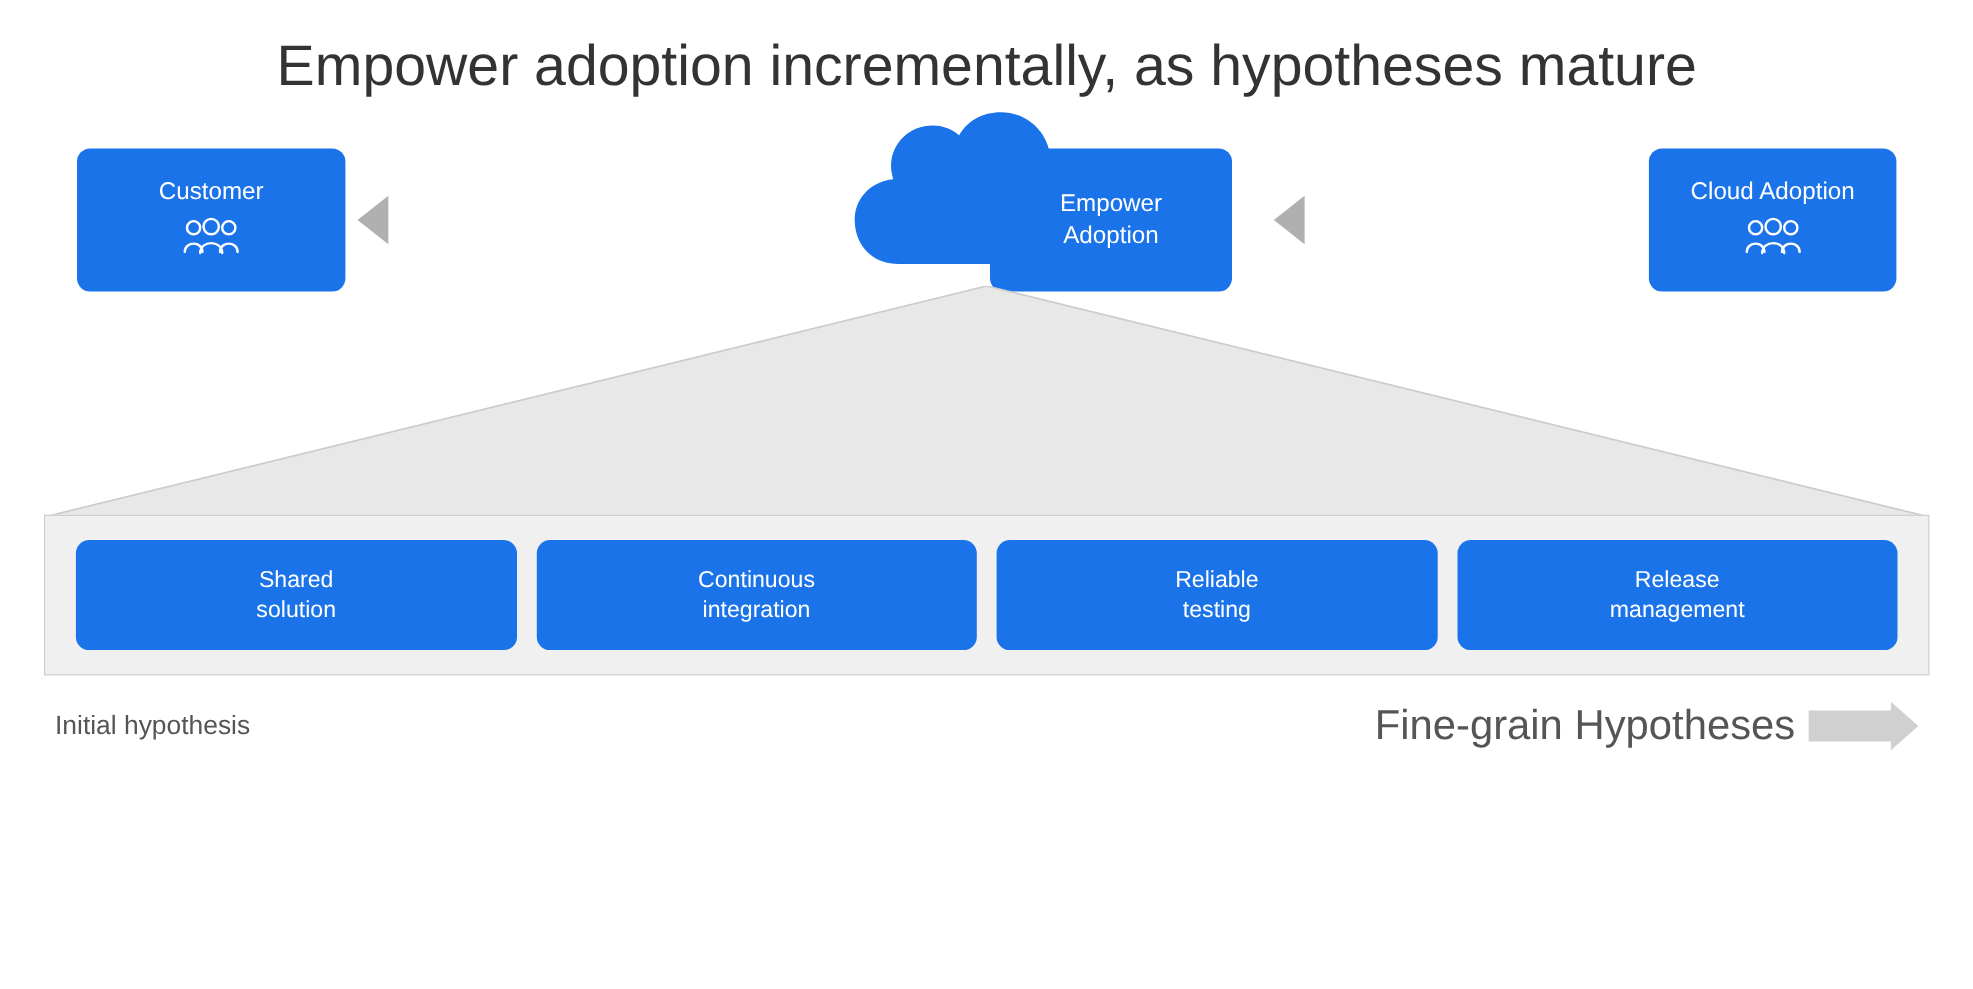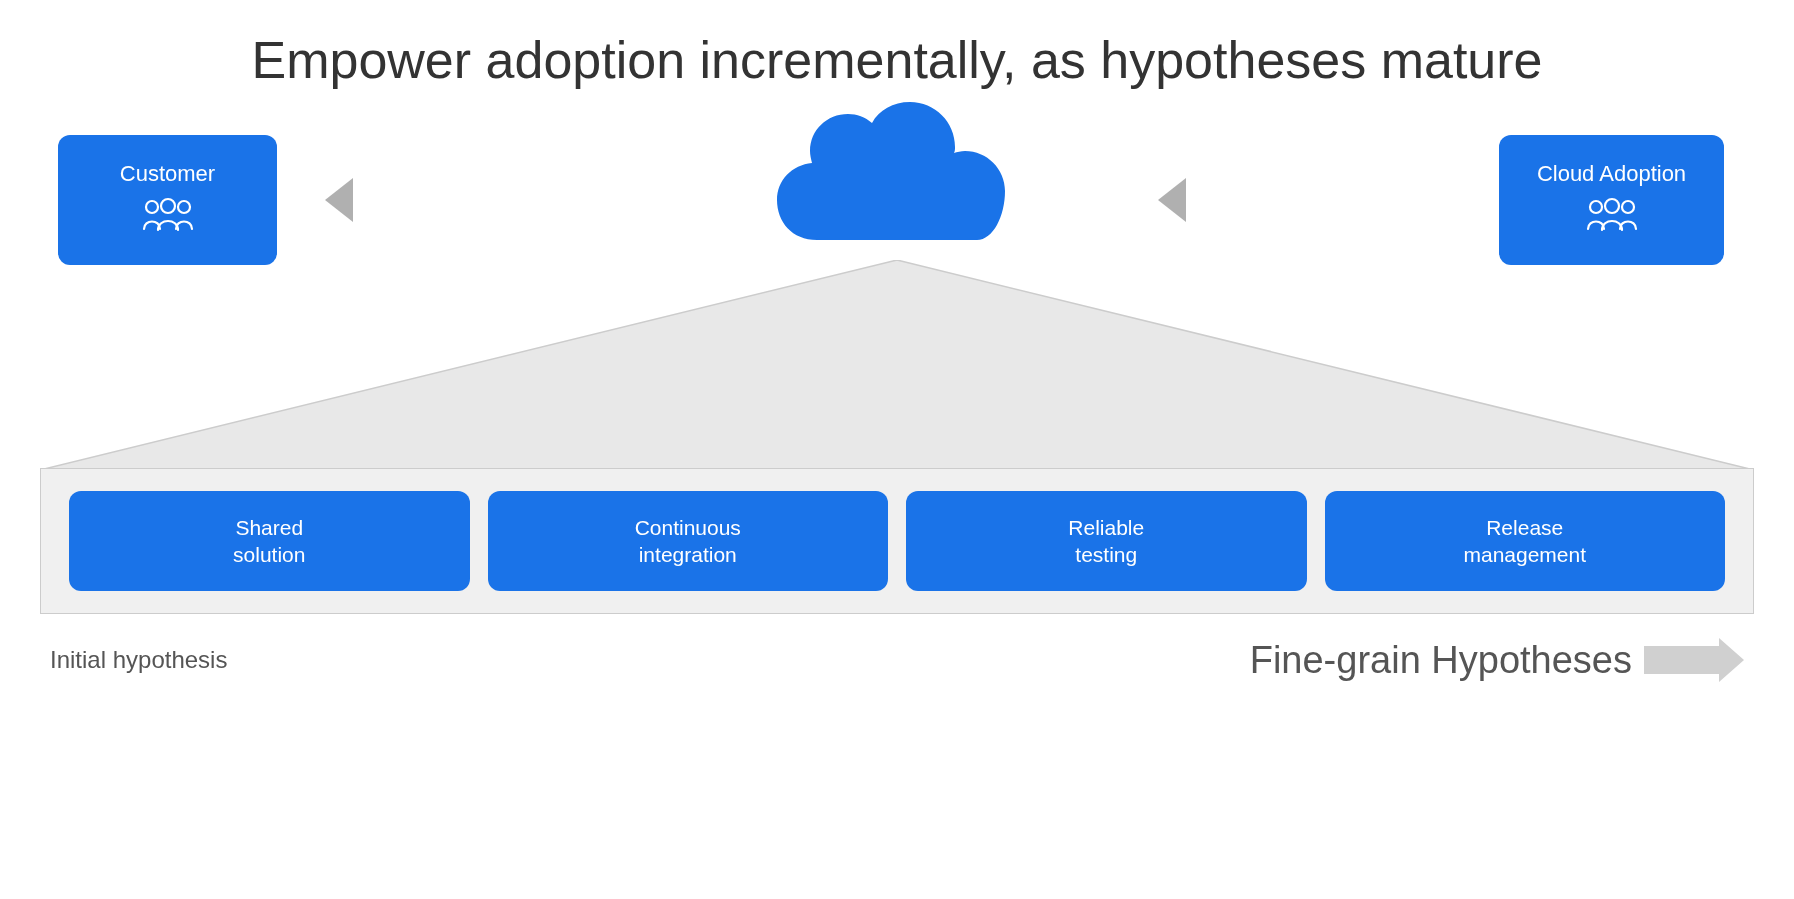--- a/index.html
+++ b/index.html
@@ -57,24 +57,24 @@
       font-weight: 400;
       text-align: center;
       line-height: 1.3;
     }
 
     .blue-box .icon-svg {
       margin-top: 8px;
     }
 
     .customer-box {
-      width: 219px;
+      width: 244px;
       height: 130px;
       position: absolute;
-      left: 18px;
+      left: 30px;
       top: 15px;
     }
 
     .empower-box {
       width: 220px;
       height: 130px;
       position: absolute;
       left: 860px;
       top: 15px;
     }
@@ -221,20 +221,23 @@
     <div class="arrow-left arrow1"></div>
 
     <div class="cloud-container">
       <svg class="cloud-svg" viewBox="0 0 280 180" xmlns="http://www.w3.org/2000/svg">
         <path d="M220,140 H60 C35,140 20,122 20,100 C20,80 35,65 55,63 C54,59 53,55 53,51 C53,30 70,14 91,14 C100,14 108,17 115,23 C122,10 136,2 153,2 C178,2 198,22 198,47 C198,49 198,51 197,53 C200,52 204,51 208,51 C230,51 248,69 248,91 C248,116 236,140 220,140 Z" fill="#1a73e8"></path>
       </svg>
     </div>
 
     <div class="arrow-left arrow2"></div>
 
+    <div class="blue-box empower-box">
+      <span>Empower<br>Adoption</span>
+    </div>
 
     <div class="blue-box cloud-adoption-box">
       <span>Cloud Adoption</span>
       <span class="icon-svg">
         <svg width="52" height="36" viewBox="0 0 52 36" fill="none" xmlns="http://www.w3.org/2000/svg">
           <circle cx="10" cy="10" r="6" stroke="white" stroke-width="2.2" fill="none"></circle>
           <path d="M2 32 C2 22 18 22 18 32" stroke="white" stroke-width="2.2" fill="none" stroke-linecap="round"></path>
           <circle cx="26" cy="9" r="7" stroke="white" stroke-width="2.2" fill="none"></circle>
           <path d="M16 33 C16 21 36 21 36 33" stroke="white" stroke-width="2.2" fill="none" stroke-linecap="round"></path>
           <circle cx="42" cy="10" r="6" stroke="white" stroke-width="2.2" fill="none"></circle>

